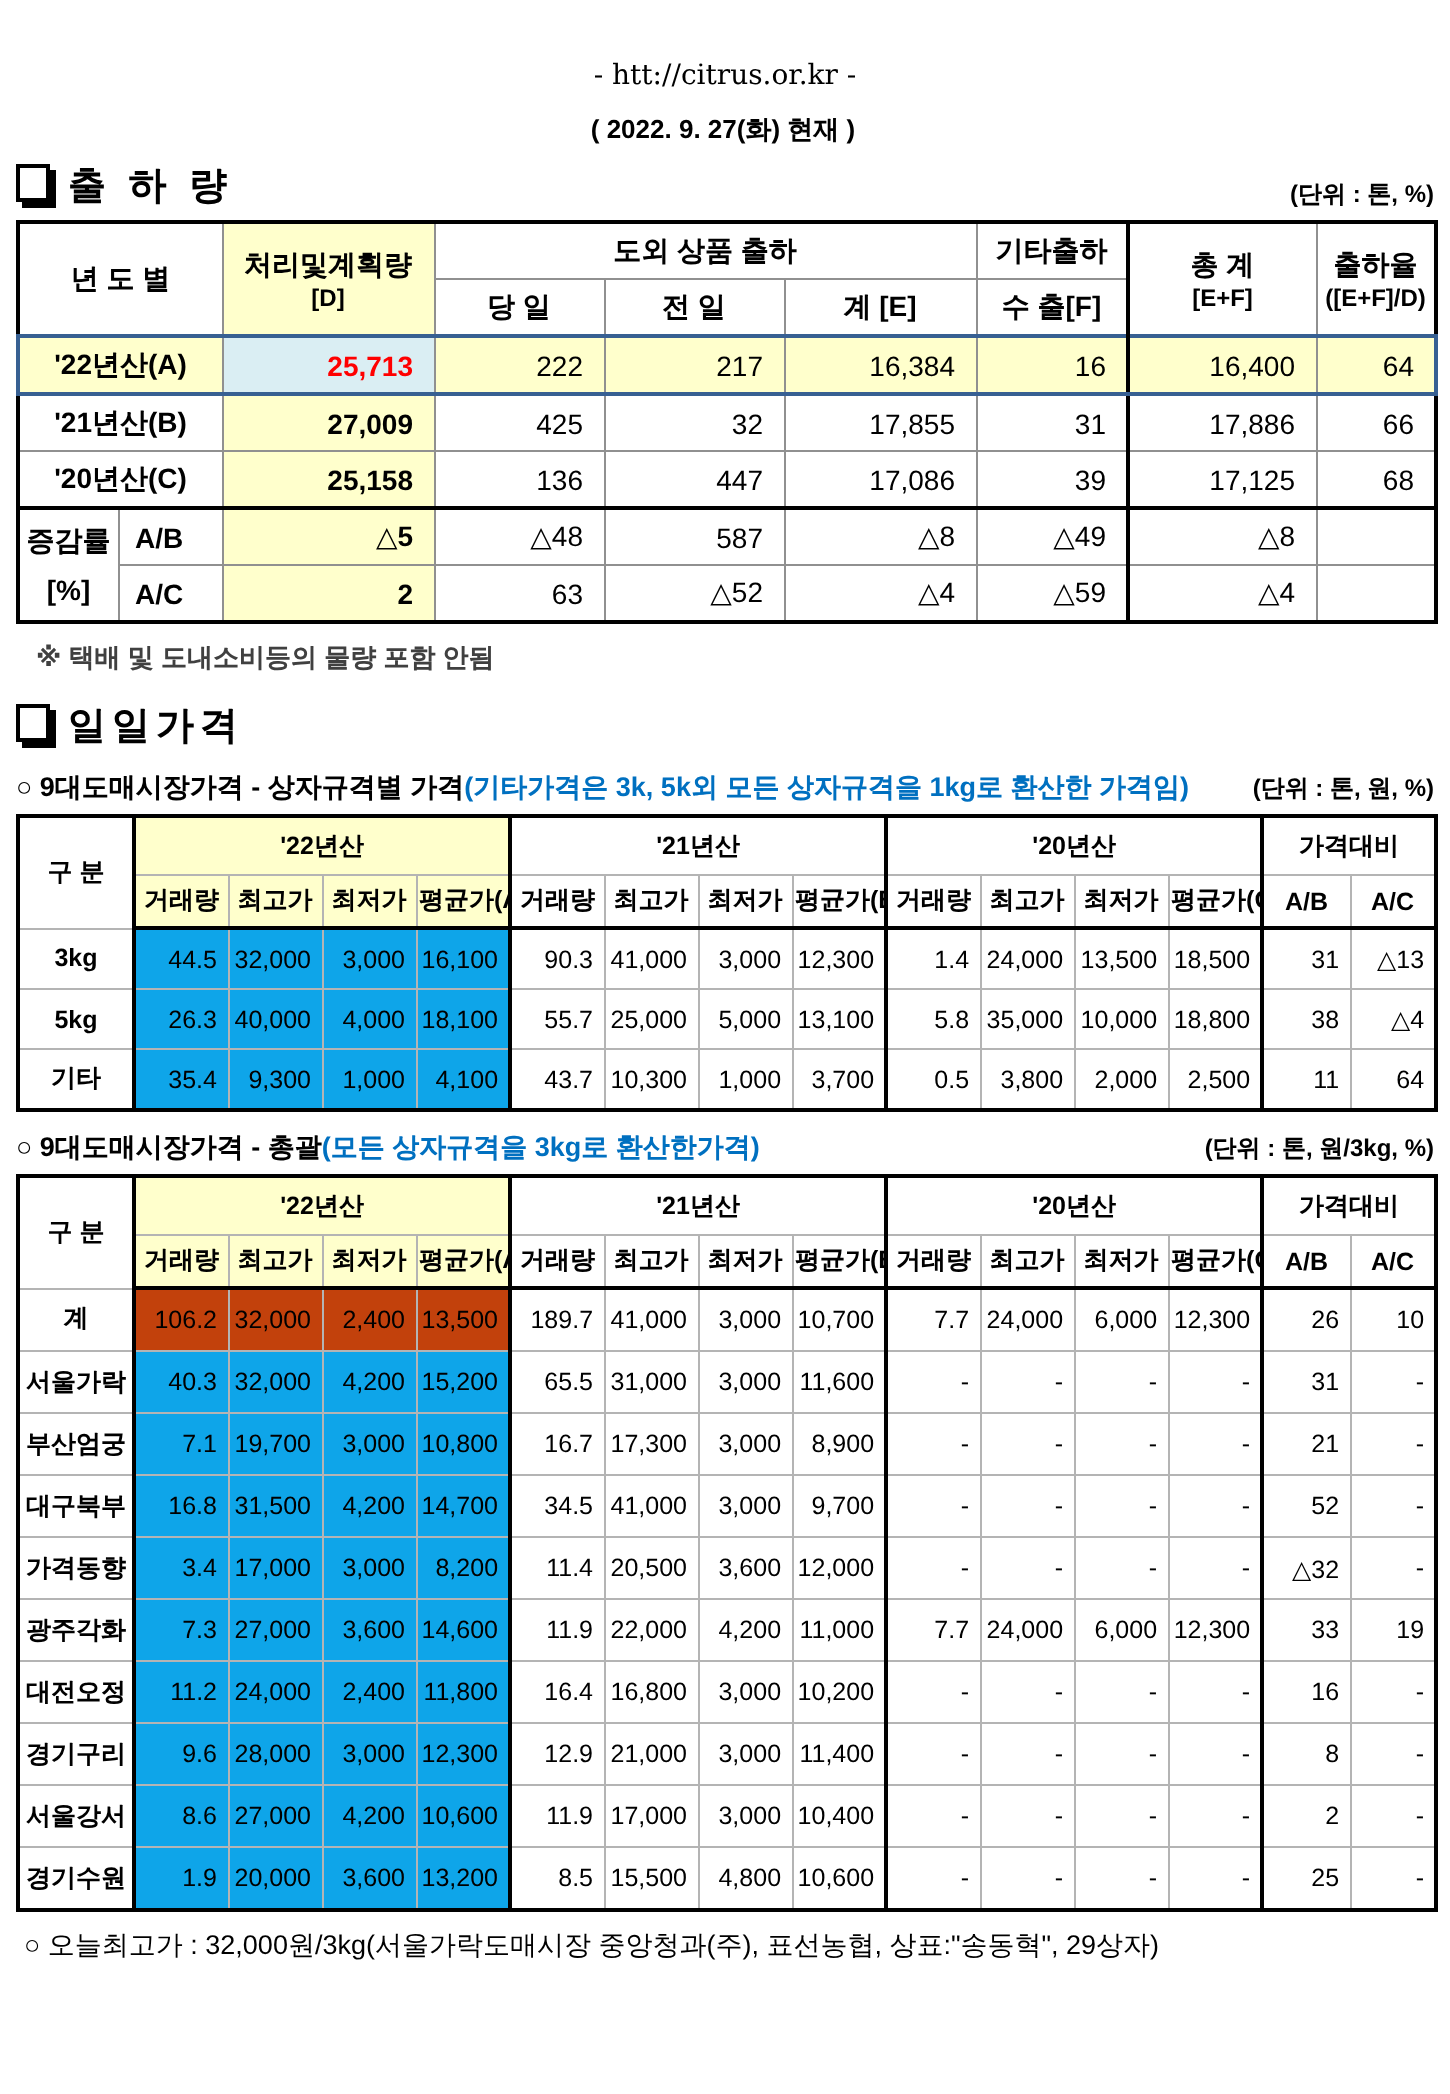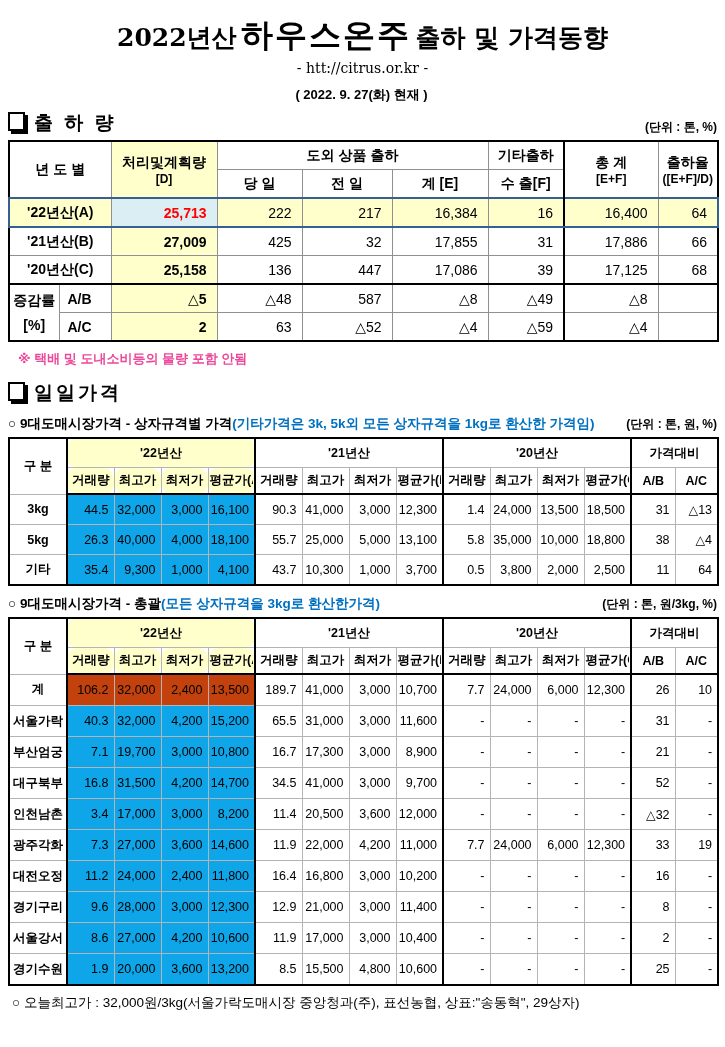--- a/index.html
+++ b/index.html
@@ -4,21 +4,21 @@
 <style>
   html,body{margin:0;padding:0;background:#fff;}
   body{width:725px;height:1047px;overflow:hidden;font-family:"Liberation Sans","DejaVu Sans",sans-serif;color:#000;}
   .page{padding:10px 8px 0 8px;}
 
   
   .title-line{text-align:center;margin-top:8px;line-height:1.1;}
   .t-year{font-size:25px;font-weight:bold;font-family:"DejaVu Serif",serif;}
   .t-prod{font-size:32px;font-weight:800;letter-spacing:2px;}
   .t-tail{font-size:25px;font-weight:bold;font-family:"DejaVu Serif",serif;}
-  .url-line{text-align:center;font-size:14px;margin-top:7px;font-family:"DejaVu Serif",serif;}
+  .url-line{text-align:center;font-size:14px;margin-top:20px;font-family:"DejaVu Serif",serif;}
   .asof{ text-align:center;font-size:13px;font-weight:bold;margin:10px 2px 2px 0;}
 
   
   .sec-row{display:flex;justify-content:space-between;align-items:flex-end;margin-top:6px;}
   .sec{display:flex;align-items:center;gap:9px;font-size:19px;font-weight:800;letter-spacing:3px;}
   .sq{width:13px;height:15px;border:2px solid #000;background:#fff;box-shadow:3px 3px 0 #000;margin-bottom:3px;}
   .unit{font-size:12px;font-weight:bold;}
 
   .sub-row{display:flex;justify-content:space-between;align-items:flex-end;margin-top:9px;}
   .subhead{font-size:13.5px;font-weight:bold;}
@@ -41,48 +41,43 @@
   .t1 .bl{border-left:2px solid #000;}
   .t1 #r22 td{border-top:2px solid #376092;border-bottom:2px solid #376092;}
   .t1 #r22 td:first-child{border-left:2px solid #376092;}
   .t1 #r22 td:last-child{border-right:2px solid #376092;}
   .t1 tr.chgtop td{border-top:2px solid #000;}
   .t1 .chglbl{border-right:1px dotted #555;font-weight:bold;font-size:14px;}
   .t1 .chglbl div{height:25px;line-height:25px;}
   .t1 .chgop{font-weight:bold;text-align:left;padding-left:8px;}
 
   .note{font-size:13.5px;margin:8px 0 0 4px;}
-  .note-red{color:#ec4899;font-weight:bold;font-size:13px;margin:8px 0 0 10px;}
+  .note-red{color:#404040;font-weight:bold;font-size:13px;margin:8px 0 0 10px;}
 
   
   .t23{border:2px solid #000;margin-top:4px;font-size:12.5px;}
   .t23 td{border:1px solid #b4b4b4;height:26px;text-align:center;vertical-align:middle;}
-  .t23 thead td{font-weight:bold;border-radius:10px;}
+  .t23 thead td{font-weight:bold;}
   .t23 thead tr:last-child td{border-bottom:2px solid #000;height:23px;}
   .t23 thead .yel{background:#FFFFCC;}
   .t23 thead .gl, .t23 thead .gubun{border-right:2px solid #000;}
   .t23 tbody td{height:27px;}
   .t23 tbody td:first-child{font-weight:bold;}
   .t23 tbody td:nth-child(n+2){text-align:right;padding-right:5px;}
   .t23 tbody td:nth-child(2),.t23 tbody td:nth-child(6),
   .t23 tbody td:nth-child(10),.t23 tbody td:nth-child(14){border-left:2px solid #000;}
   .t23 tbody td:nth-child(n+2):nth-child(-n+5){background:#0ea5e9;}
   .t3 tbody tr:first-child td:nth-child(n+2):nth-child(-n+5){background:#c2410c;}
   .t3 tbody td{height:28px;}
 </style>
 </head>
 <body>
 
 <div class="page">
 
-  <div class="title-line">
-    <span class="t-year">2022년산</span>
-    <span class="t-prod">하우스온주</span>
-    <span class="t-tail">출하 및 가격동향</span>
-  </div>
   <div class="url-line">- htt://citrus.or.kr -</div>
   <div class="asof">( 2022.  9. 27(화) 현재 )</div>
 
   <div class="sec-row">
     <div class="sec">
       <span class="sq"></span>
       <span>출 하 량</span>
     </div>
     <div class="unit">(단위 : 톤, %)</div>
   </div>
@@ -387,21 +382,21 @@
           <td>3,000</td>
           <td>9,700</td>
           <td>-</td>
           <td>-</td>
           <td>-</td>
           <td>-</td>
           <td>52</td>
           <td>-</td>
         </tr>
         <tr>
-          <td>인천남촌</td>
+          <td>가격동향</td>
           <td>3.4</td>
           <td>17,000</td>
           <td>3,000</td>
           <td>8,200</td>
           <td>11.4</td>
           <td>20,500</td>
           <td>3,600</td>
           <td>12,000</td>
           <td>-</td>
           <td>-</td>

